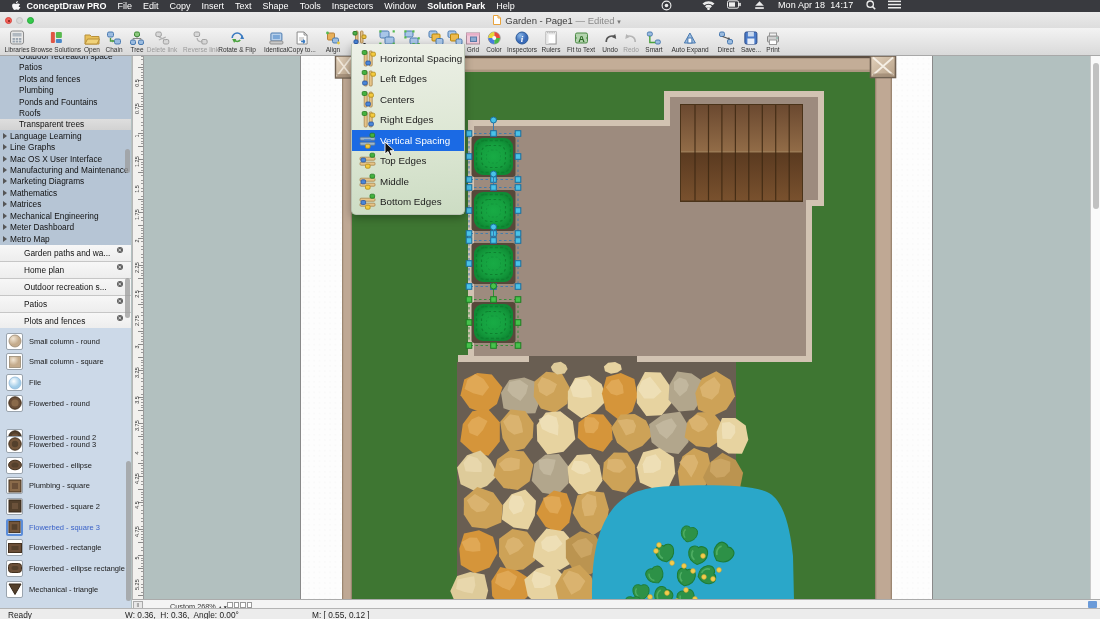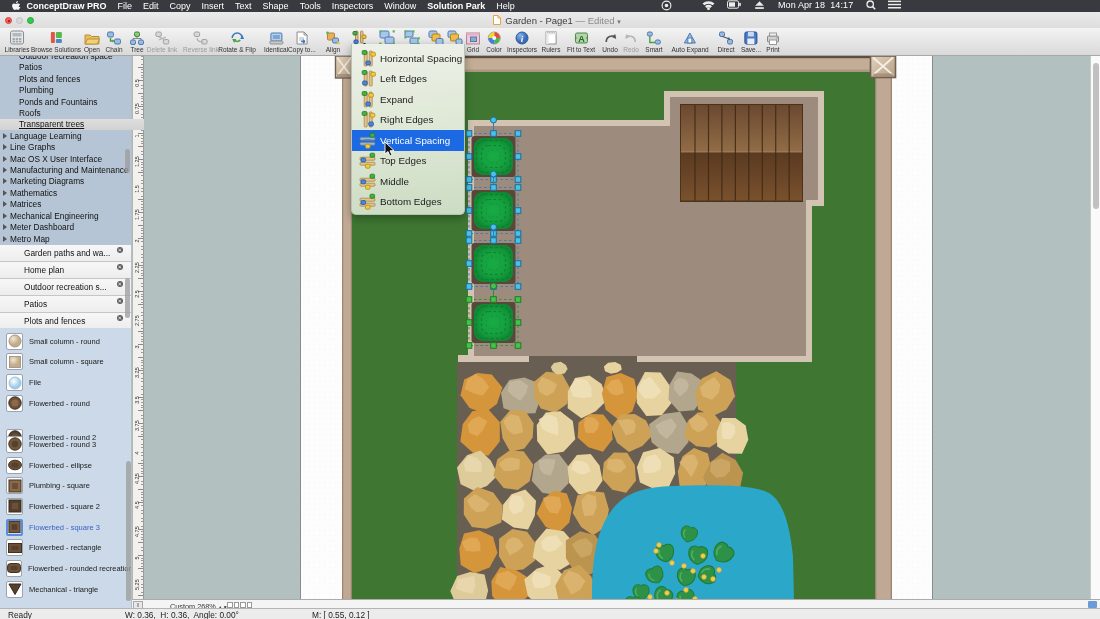--- a/index.html
+++ b/index.html
@@ -8,21 +8,21 @@
 .menubar .it{margin:0 5.5px;white-space:nowrap}
 .titlebar{left:0;top:12px;width:1100px;height:16px;background:linear-gradient(#ebebeb,#dddddd);display:flex;align-items:center}
 .tl{width:7px;height:7px;border-radius:50%;position:absolute;top:4.5px}
 .title{position:absolute;left:14px;right:0;text-align:center;font-size:9.5px;color:#3c3c3c}
 .toolbar{left:0;top:28px;width:1100px;height:28px;background:linear-gradient(#f3f3f3,#d9d9d9);border-bottom:1px solid #a8a8a8}
 .tbi{position:absolute;top:1px;display:flex;flex-direction:column;align-items:center}.tbi .ib{height:16px;display:flex;align-items:flex-end}
 .tbi .lb{font-size:6.5px;color:#303030;margin-top:1px;white-space:nowrap}
 .tbi .lb.gray{color:#9b9b9b}
 .tbi svg{display:block}
 .sidebar{left:0;top:56px;width:131px;height:563px;background:#b6c5d5;font-size:8.3px;color:#111}
-.lib1{position:absolute;left:0;top:0;width:144px;height:189px;overflow:hidden}
+.lib1{position:absolute;left:0;top:0;width:131px;height:189px;overflow:hidden}
 .lib1 .row{height:11.42px;display:flex;align-items:center;white-space:nowrap}
 .lib1 .tri{width:0;height:0;border-left:4px solid #555;border-top:3px solid transparent;border-bottom:3px solid transparent;margin:0 3px 0 3px}
 .lib2{position:absolute;left:0;top:189px;width:131px;height:83px;background:#f2f2f2}
 .lib2 .row{height:17px;border-bottom:1px solid #c6c6c6;display:flex;align-items:center;padding-left:24px;white-space:nowrap;position:relative;background:linear-gradient(#f7f7f7,#ededed);font-size:8.3px}
 .xbtn{position:absolute;right:8px;top:1.8px;width:6.4px;height:6.4px;border-radius:50%;background:#5d5d5d;color:#f0f0f0;font-size:5.5px;line-height:6.4px;text-align:center}
 .shapes{position:absolute;left:0;top:272px;width:131px;height:291px;background:#ccd9e8;overflow:hidden}
 .shp{position:absolute;left:6px;width:120px;height:20.6px;display:flex;align-items:center}
 .shp .tile{width:17px;height:17px;background:#fff;border:1px solid #9aa4ae;border-radius:2px;display:flex;align-items:center;justify-content:center}
 .shp.sel .tile{border:2px solid #5b8dd9;background:#d8e6f8}
 .shp .nm{font-size:7.5px;margin-left:6px;color:#1a1a1a;white-space:nowrap}
@@ -676,21 +676,21 @@
   </div>
 <div class="abs sidebar">
 <div class="lib1">
       <div style="margin-top:-5.7px">
         <div class="row"><span style="width:19px"></span>Outdoor recreation space</div>
         <div class="row"><span style="width:19px"></span>Patios</div>
         <div class="row"><span style="width:19px"></span>Plots and fences</div>
         <div class="row"><span style="width:19px"></span>Plumbing</div>
         <div class="row"><span style="width:19px"></span>Ponds and Fountains</div>
         <div class="row"><span style="width:19px"></span>Roofs</div>
-        <div class="row" style="background:linear-gradient(#dedede,#d2d2d2);text-decoration:underline;"><span style="width:19px"></span>Transparent trees</div>
+        <div class="row" style="background:linear-gradient(#dedede,#d2d2d2);"><span style="width:19px"></span>Transparent trees</div>
         <div class="row"><span class="tri"></span>Language Learning</div>
         <div class="row"><span class="tri"></span>Line Graphs</div>
         <div class="row"><span class="tri"></span>Mac OS X User Interface</div>
         <div class="row"><span class="tri"></span>Manufacturing and Maintenance</div>
         <div class="row"><span class="tri"></span>Marketing Diagrams</div>
         <div class="row"><span class="tri"></span>Mathematics</div>
         <div class="row"><span class="tri"></span>Matrices</div>
         <div class="row"><span class="tri"></span>Mechanical Engineering</div>
         <div class="row"><span class="tri"></span>Meter Dashboard</div>
         <div class="row"><span class="tri"></span>Metro Map</div>
@@ -791,21 +791,21 @@
           </svg>
         </div>
         <div class="nm">Flowerbed - rectangle</div>
       </div><div class="shp" style="top:230.2px">
         <div class="tile">
           <svg width="14" height="14" viewBox="0 0 14 14">
             <rect x="0.5" y="2.5" width="13" height="9" rx="3" fill="#6b4f38" stroke="#43311f"></rect>
             <rect x="3.5" y="5" width="7" height="4" rx="2" fill="#54402c"></rect>
           </svg>
         </div>
-        <div class="nm">Flowerbed - rounded recreation</div>
+        <div class="nm">Flowerbed - ellipse rectangle</div>
       </div><div class="shp" style="top:250.8px">
         <div class="tile">
           <svg width="14" height="14" viewBox="0 0 14 14">
             <path d="M1,2 H13 L7,12.5 Z" fill="#54402c" stroke="#37281a"></path>
           </svg>
         </div>
         <div class="nm">Mechanical - triangle</div>
       </div><svg width="0" height="0">
         <defs>
           <radialGradient id="colg" cx="0.35" cy="0.3">
@@ -863,21 +863,21 @@
       <span>Left Edges</span>
     </div>
     <div class="mi">
       <svg width="17" height="17" viewBox="0 0 17 17">
         <rect x="5.2" y="1" width="3" height="15" rx="1" fill="#e6c488" stroke="#a8854e" stroke-width="0.8"></rect>
         <rect x="10.2" y="1" width="3" height="15" rx="1" fill="#e6c488" stroke="#a8854e" stroke-width="0.8"></rect>
         <rect x="3.2" y="0.5" width="4.6" height="4" rx="1.2" fill="#45b13f" stroke="#1f7a1f" stroke-width="0.8"></rect>
         <rect x="9.8" y="2.2" width="4.6" height="4" rx="1.2" fill="#f4ca3e" stroke="#b08a18" stroke-width="0.8"></rect>
         <rect x="6.8" y="11" width="4.6" height="4" rx="1.2" fill="#4a86d8" stroke="#2a54a0" stroke-width="0.8"></rect>
       </svg>
-      <span>Expand</span>
+      <span>Centers</span>
     </div>
     <div class="mi">
       <svg width="17" height="17" viewBox="0 0 17 17">
         <rect x="5.2" y="1" width="3" height="15" rx="1" fill="#e6c488" stroke="#a8854e" stroke-width="0.8"></rect>
         <rect x="10.2" y="1" width="3" height="15" rx="1" fill="#e6c488" stroke="#a8854e" stroke-width="0.8"></rect>
         <rect x="3.2" y="0.5" width="4.6" height="4" rx="1.2" fill="#45b13f" stroke="#1f7a1f" stroke-width="0.8"></rect>
         <rect x="11.2" y="2.2" width="4.6" height="4" rx="1.2" fill="#f4ca3e" stroke="#b08a18" stroke-width="0.8"></rect>
         <rect x="9.8" y="11" width="4.6" height="4" rx="1.2" fill="#4a86d8" stroke="#2a54a0" stroke-width="0.8"></rect>
       </svg>
       <span>Right Edges</span>

